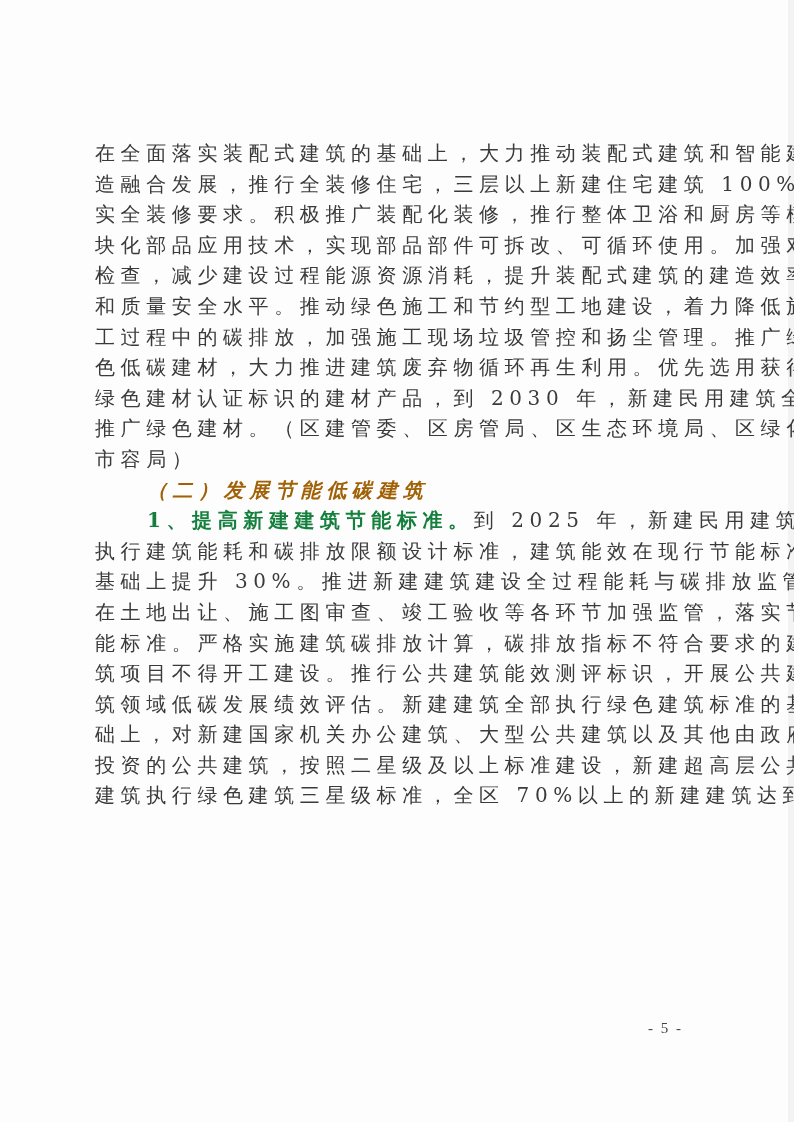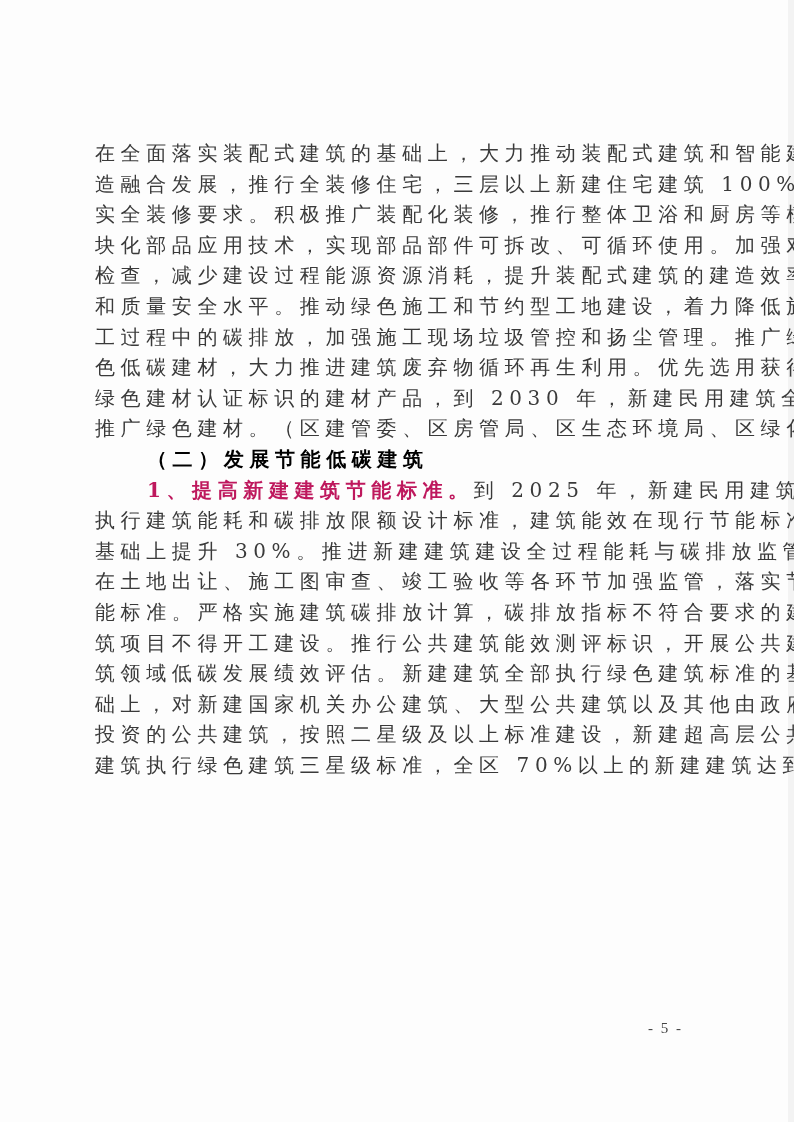--- a/index.html
+++ b/index.html
@@ -18,22 +18,22 @@
     width: 580px;
   }
   .line {
     height: 30.6px;
     line-height: 30.6px;
     font-size: 20px;
     white-space: nowrap;
     letter-spacing: 5.6px;
   }
   .indent { padding-left: 52px; }
-  .heading { font-weight: bold; color: #000000; }
-  .bold { font-weight: bold; color: #be185d; }
+  .heading { font-weight: bold; color: #a16207; font-style: italic; }
+  .bold { font-weight: bold; color: #15803d; }
   .page-number {
     position: absolute;
     left: 648px;
     top: 1020px;
     font-size: 15px;
     font-family: "Liberation Serif", serif;
     color: #444;
     letter-spacing: 2px;
   }
   .edge {
@@ -50,20 +50,21 @@
   <div class="line">在全面落实装配式建筑的基础上，大力推动装配式建筑和智能建</div>
   <div class="line">造融合发展，推行全装修住宅，三层以上新建住宅建筑 100%落</div>
   <div class="line">实全装修要求。积极推广装配化装修，推行整体卫浴和厨房等模</div>
   <div class="line">块化部品应用技术，实现部品部件可拆改、可循环使用。加强对</div>
   <div class="line">检查，减少建设过程能源资源消耗，提升装配式建筑的建造效率</div>
   <div class="line">和质量安全水平。推动绿色施工和节约型工地建设，着力降低施</div>
   <div class="line">工过程中的碳排放，加强施工现场垃圾管控和扬尘管理。推广绿</div>
   <div class="line">色低碳建材，大力推进建筑废弃物循环再生利用。优先选用获得</div>
   <div class="line">绿色建材认证标识的建材产品，到 2030 年，新建民用建筑全面</div>
   <div class="line">推广绿色建材。（区建管委、区房管局、区生态环境局、区绿化</div>
+  <div class="line">市容局）</div>
 
   <div class="line indent heading">（二）发展节能低碳建筑</div>
 
   <div class="line indent">
     <span class="bold">1、提高新建建筑节能标准。</span><span>到 2025 年，新建民用建筑全面</span>
   </div>
   <div class="line">执行建筑能耗和碳排放限额设计标准，建筑能效在现行节能标准</div>
   <div class="line">基础上提升 30%。推进新建建筑建设全过程能耗与碳排放监管，</div>
   <div class="line">在土地出让、施工图审查、竣工验收等各环节加强监管，落实节</div>
   <div class="line">能标准。严格实施建筑碳排放计算，碳排放指标不符合要求的建</div>

